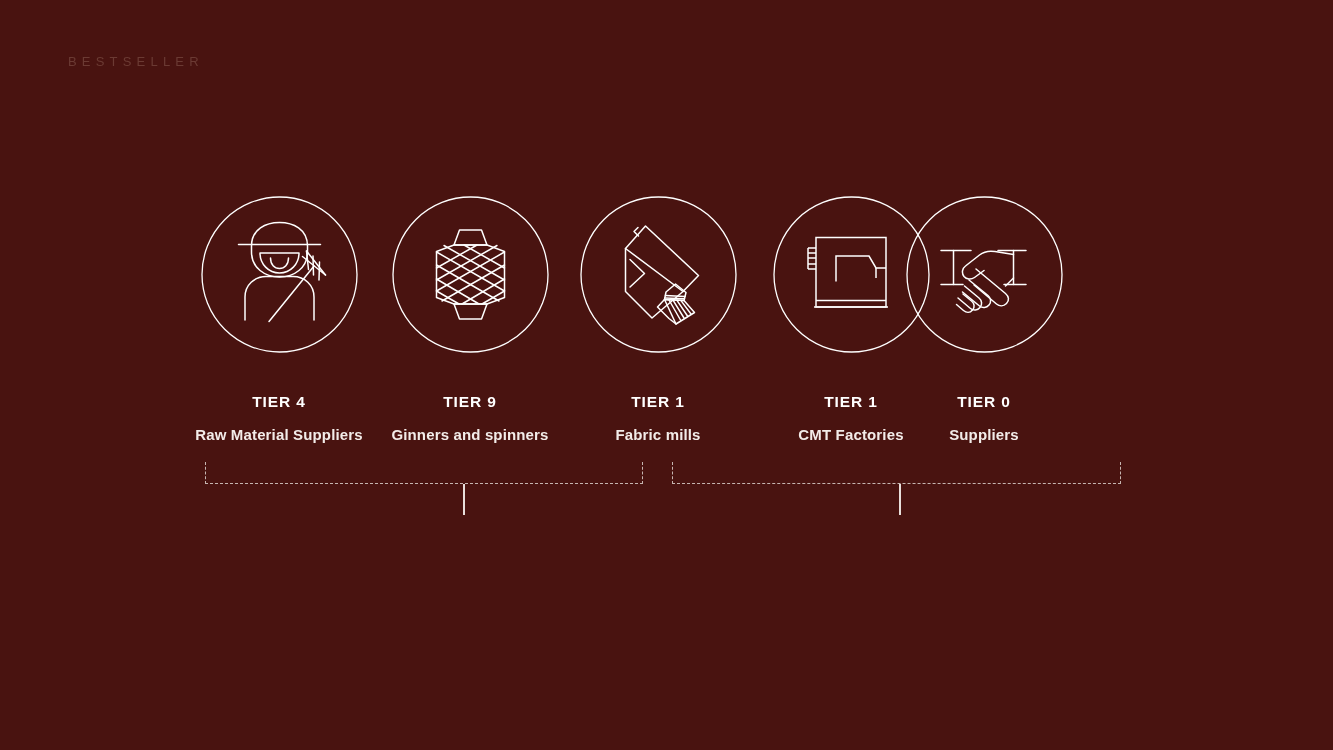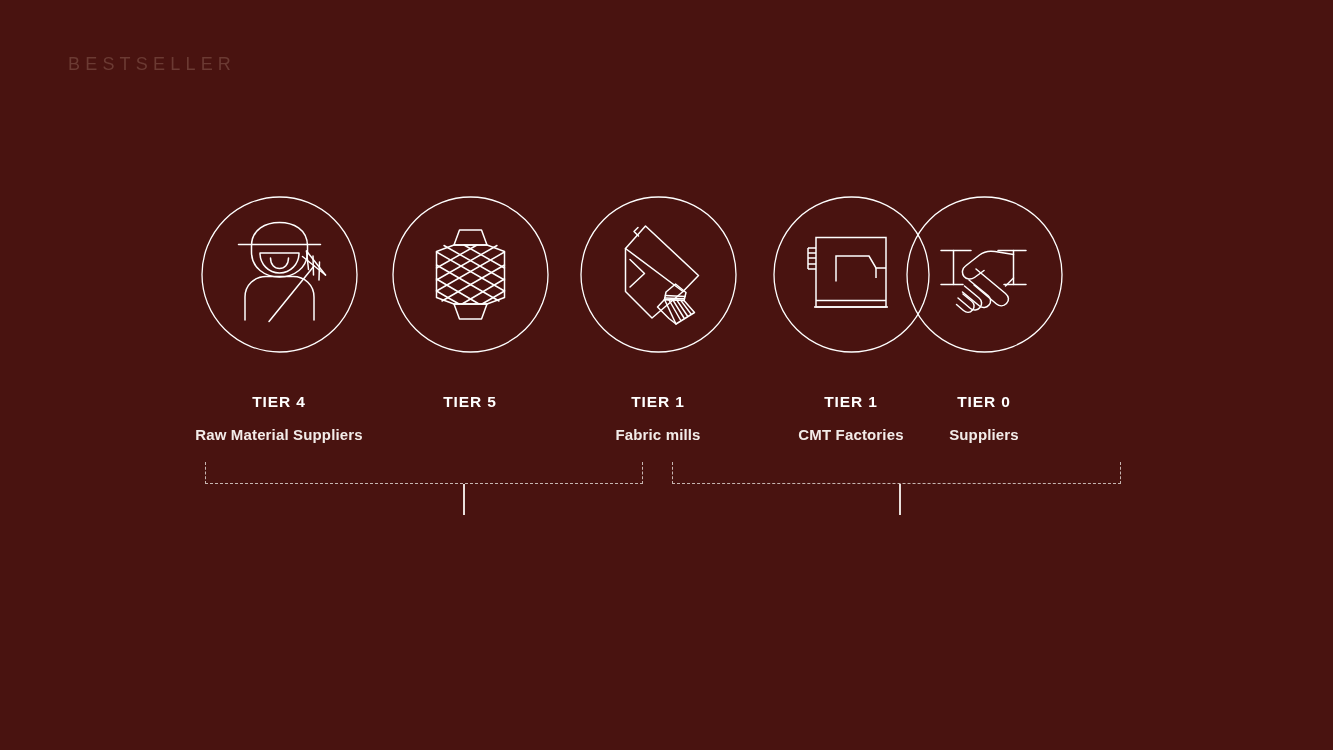--- a/index.html
+++ b/index.html
@@ -20,21 +20,21 @@
     position: absolute;
     inset: 0;
     background: #491310;
   }
 
   
   .brand {
     position: absolute;
     left: 68px;
     top: 54px;
-    font-size: 18px;
+    font-size: 13px;
     letter-spacing: 5.2px;
     font-weight: 400;
     color: #6b3a33;
     user-select: none;
     white-space: nowrap;
   }
 
   
   .tier-row {
     position: absolute;
@@ -164,21 +164,23 @@
 
             <line x1="112.5" y1="72" x2="72" y2="49"></line>
             <line x1="112.5" y1="84" x2="52" y2="49.5"></line>
             <line x1="112.5" y1="95" x2="44.5" y2="56"></line>
             <line x1="107" y1="105" x2="44.5" y2="69"></line>
             <line x1="87" y1="108" x2="44.5" y2="83"></line>
             <line x1="67" y1="108" x2="44.5" y2="95"></line>
           </g>
         </svg>
       </div>
-      <div class="tier-title">TIER 5</div>
+      <div class="tier-title">TIER 9</div>
+      <div class="tier-desc">Ginners and
+spinners</div>
     </div>
 
     <div class="tier" id="tier-2" style="left: 658px;">
       <div class="circle-wrap">
         <svg viewBox="0 0 157 157" xmlns="http://www.w3.org/2000/svg" fill="none" stroke="#ffffff" stroke-width="1.5" stroke-linecap="round" stroke-linejoin="round">
           <circle cx="78.5" cy="78.5" r="77.5" stroke-width="1.3"></circle>
           <g>
 
             <path d="M65.5 30 L118.5 79.5 L103 95.5 L45.5 52.5 Z"></path>
 

